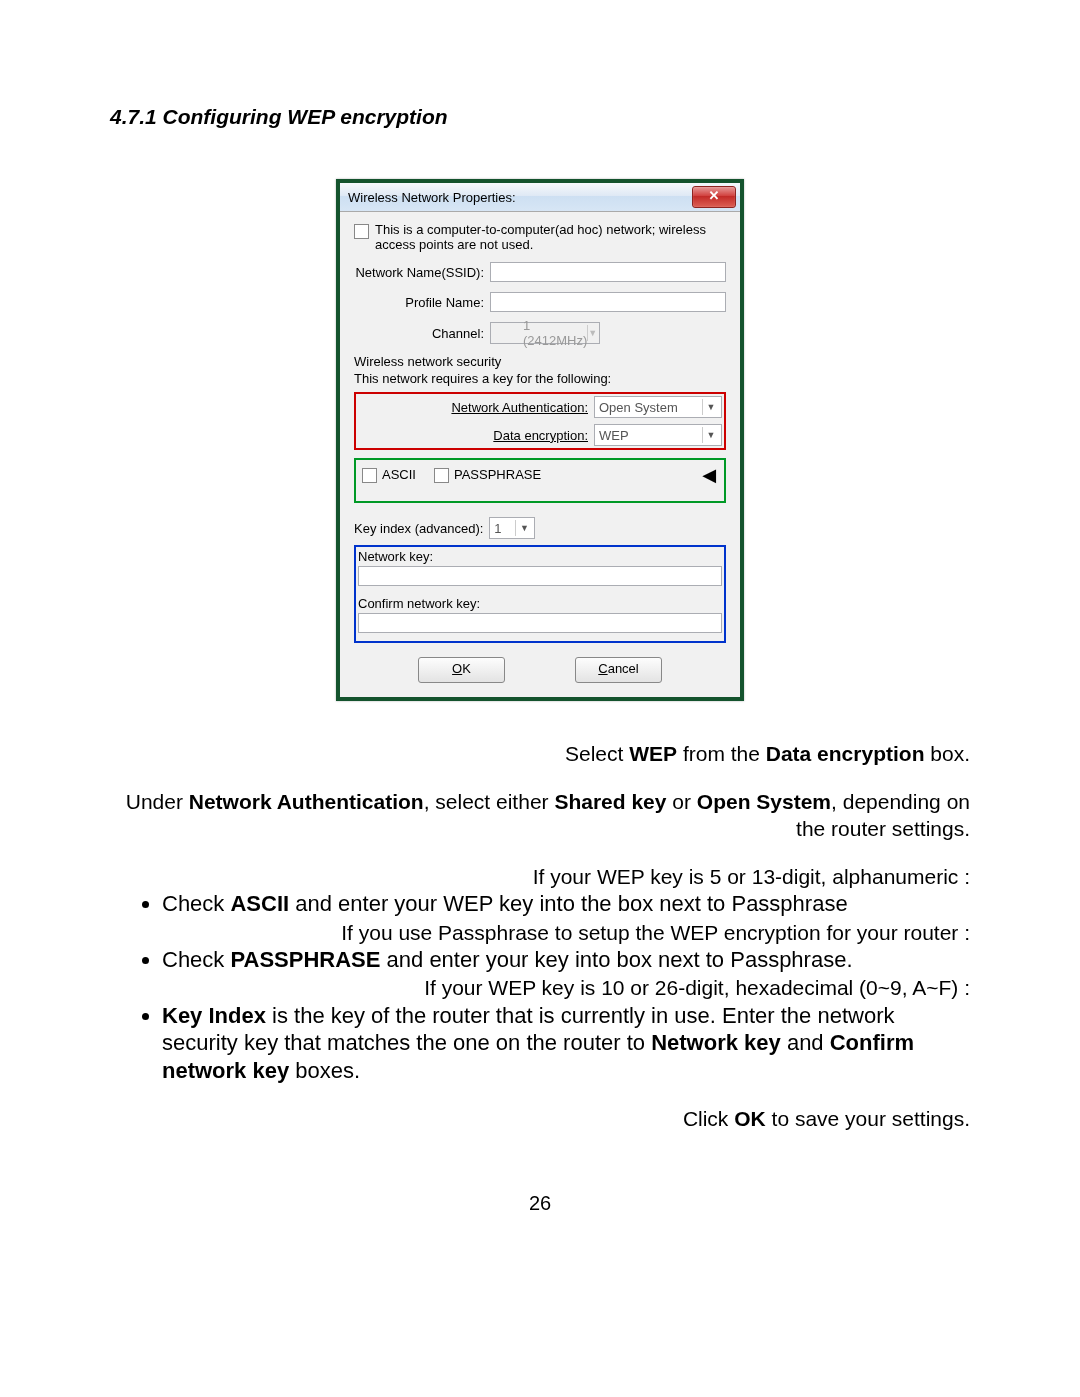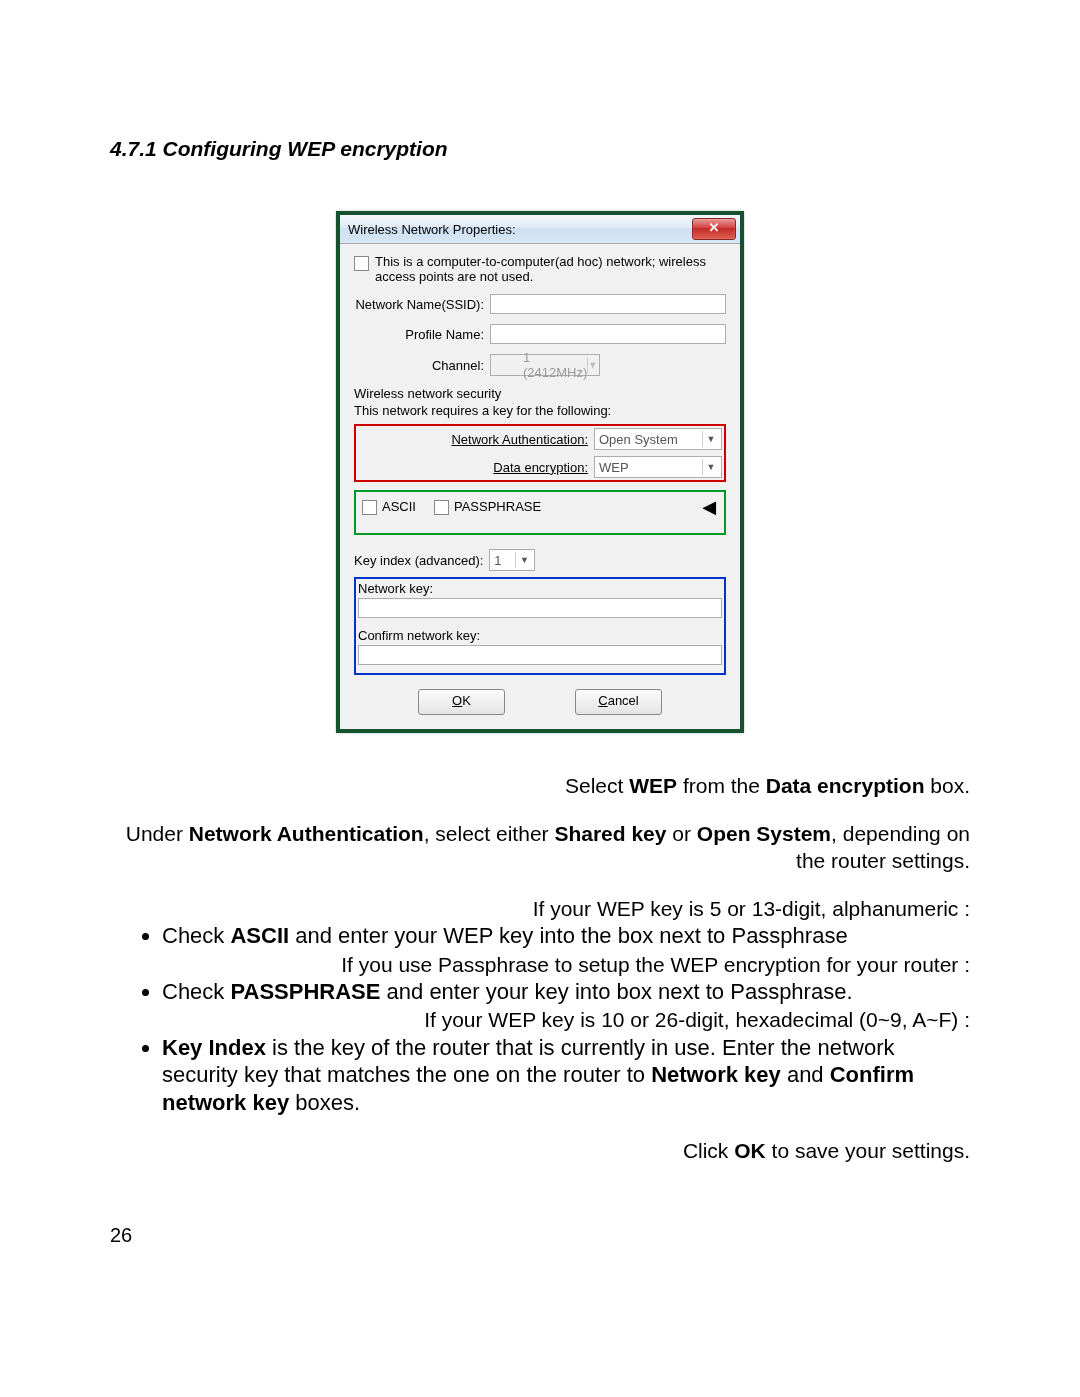--- a/index.html
+++ b/index.html
@@ -13,21 +13,20 @@
   .page {
     padding: 105px 110px 60px 110px;
     box-sizing: border-box;
     width: 1080px;
   }
   .section-title {
     font-style: italic;
     font-weight: bold;
     font-size: 21px;
     margin-bottom: 50px;
-    margin-top: 32px;
   }
   .screenshot-wrap {
     display: flex;
     justify-content: center;
     margin-bottom: 40px;
     position: relative;
   }
   .dialog {
     width: 400px;
     border: 4px solid #14532d;
@@ -194,21 +193,21 @@
   }
 
   
   p.body { font-size: 21px; margin: 0 0 22px 0; line-height: 1.25; text-align: right; }
   p.body.tight { margin-bottom: 0; }
   ul { margin: 0 0 0 52px; padding: 0; }
   li { font-size: 22px; margin-bottom: 2px; line-height: 1.25; }
   .after-list { margin-top: 0; }
   .bold { font-weight: bold; }
   .pagenum {
-    text-align: left;
+    text-align: center;
     font-size: 20px;
     margin-top: 60px;
   }
 </style>
 </head>
 <body>
 
 <div class="page">
   <div class="section-title">4.7.1 Configuring WEP encryption</div>
 

